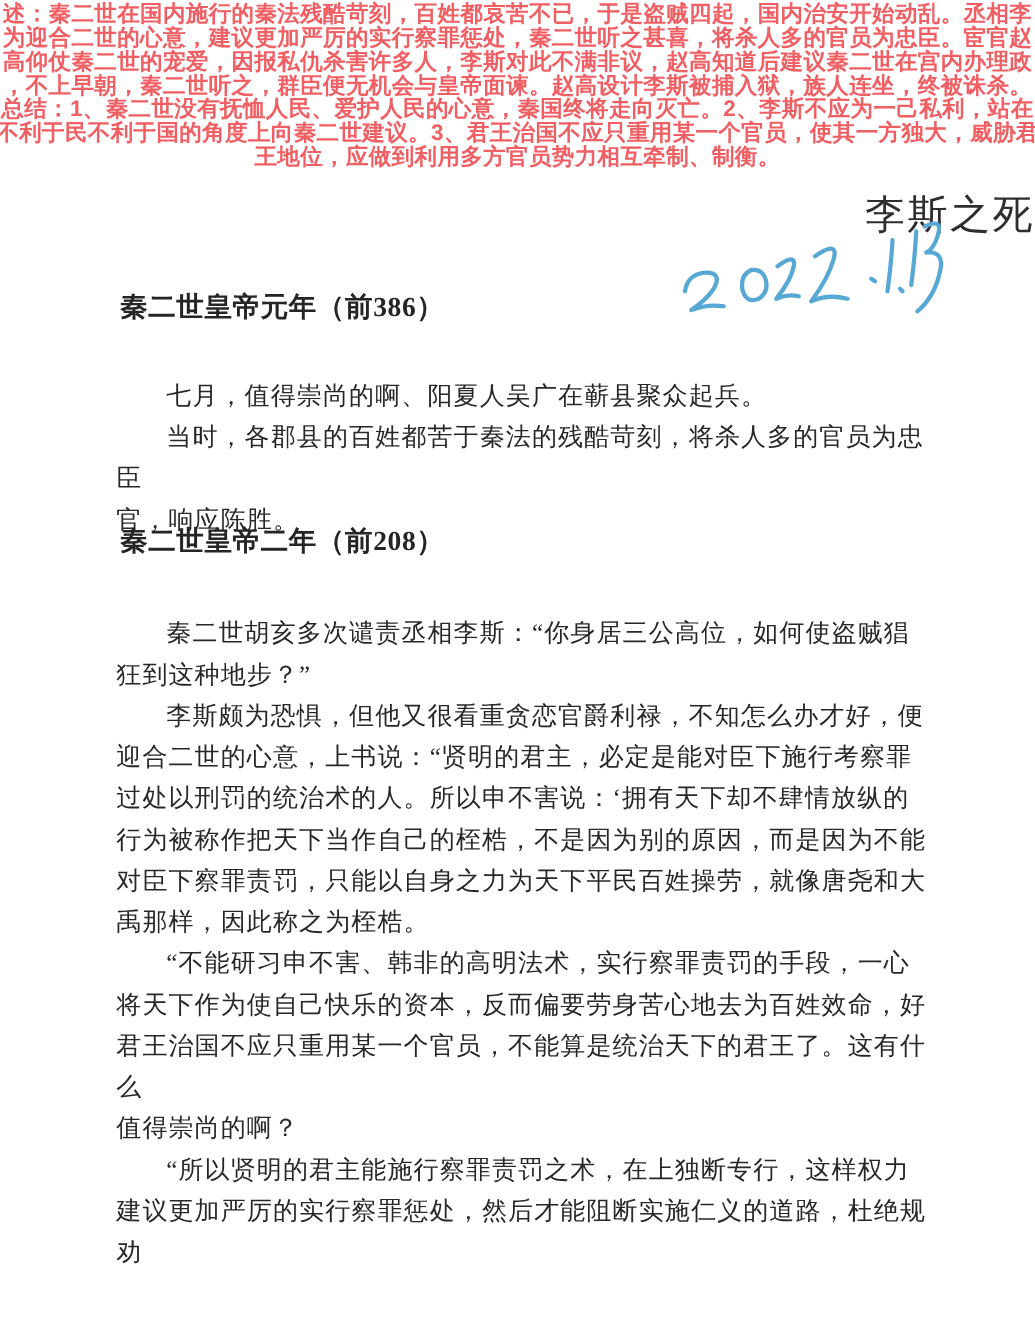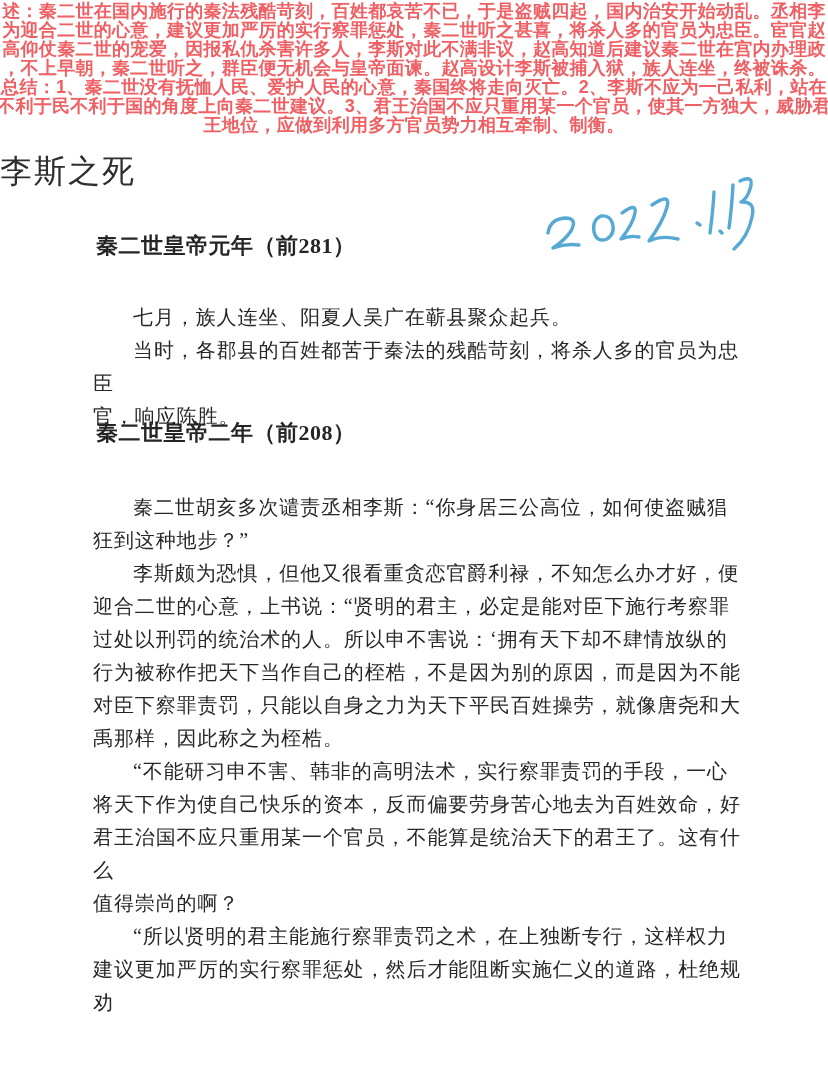--- a/index.html
+++ b/index.html
@@ -19,21 +19,21 @@
     font-weight:700;
     font-size:18px;line-height:19px;
     letter-spacing:0.3px;
     color:#ef5f63;
     text-align:center;
     white-space:pre-line;
   }
 
   .doc-title{
     position:absolute;top:150px;left:0;width:828px;
-    text-align:left;
+    text-align:right;
     font-size:32px;line-height:42px;
     letter-spacing:2px;
     color:#2e2e2e;
     font-weight:400;
   }
 
   .handwritten-date{
     position:absolute;top:175px;left:538px;width:232px;height:88px;
   }
 
@@ -95,25 +95,25 @@
 
       <path d="M182,56 L184,58"></path>
 
       <path d="M195,10 Q194,30 191,53"></path>
 
       <path d="M202,6 Q217,-1 212,14 Q209,24 203,27 Q218,26 214,42 Q210,62 196,74"></path>
     </g>
   </svg>
 
   <div class="section-heading heading-1">
-    <span>秦二世皇帝元年（前</span><span class="year">281</span><span>）</span>
+    <span>秦二世皇帝元年（前</span><span class="year">386</span><span>）</span>
   </div>
 
   <div class="body-block body-block-1">
-    <p>七月，族人连坐、阳夏人吴广在蕲县聚众起兵。</p>
+    <p>七月，值得崇尚的啊、阳夏人吴广在蕲县聚众起兵。</p>
     <p>当时，各郡县的百姓都苦于秦法的残酷苛刻，将杀人多的官员为忠臣
 官，响应陈胜。</p>
   </div>
 
   <div class="section-heading heading-2">
     <span>秦二世皇帝二年（前</span><span class="year">208</span><span>）</span>
   </div>
 
   <div class="body-block body-block-2">
     <p>秦二世胡亥多次谴责丞相李斯：“你身居三公高位，如何使盗贼猖

